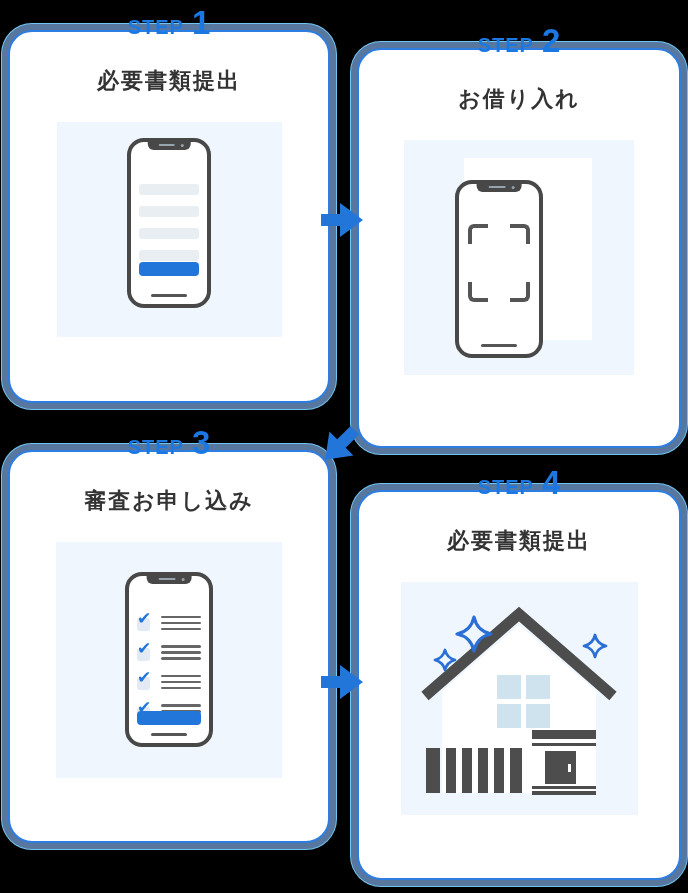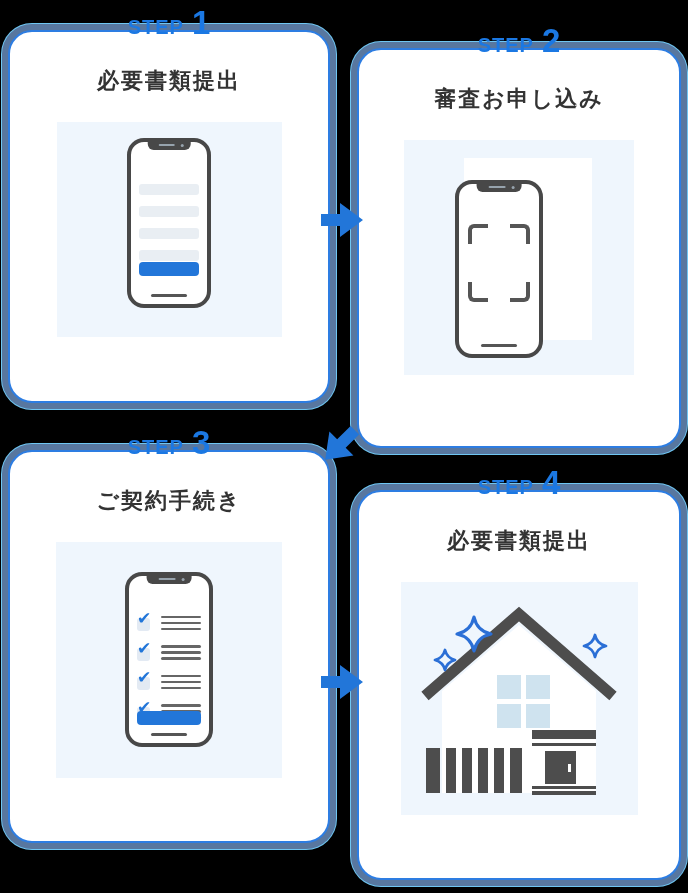--- a/index.html
+++ b/index.html
@@ -128,21 +128,21 @@
         <div class="homebar"></div>
       </div>
     </div>
   </div>
 
   <div class="card card2">
     <div class="step-tag">
       <span class="step-word">STEP</span>
       <span class="step-num">2</span>
     </div>
-    <div class="card-title">審査お申し込み</div>
+    <div class="card-title">お借り入れ</div>
     <div class="panel">
       <div class="doc"></div>
       <div class="phone phone2">
         <div class="notch">
           <span class="speaker"></span>
           <span class="camdot"></span>
         </div>
         <div class="scanframe">
           <span class="corner c-tl"></span>
           <span class="corner c-tr"></span>
@@ -152,21 +152,21 @@
         <div class="homebar"></div>
       </div>
     </div>
   </div>
 
   <div class="card card3">
     <div class="step-tag">
       <span class="step-word">STEP</span>
       <span class="step-num">3</span>
     </div>
-    <div class="card-title">ご契約手続き</div>
+    <div class="card-title">審査お申し込み</div>
     <div class="panel">
       <div class="phone phone3">
         <div class="notch">
           <span class="speaker"></span>
           <span class="camdot"></span>
         </div>
         <div class="rows">
           <div class="row">
             <span class="chk">
                 <span class="sq"></span>

